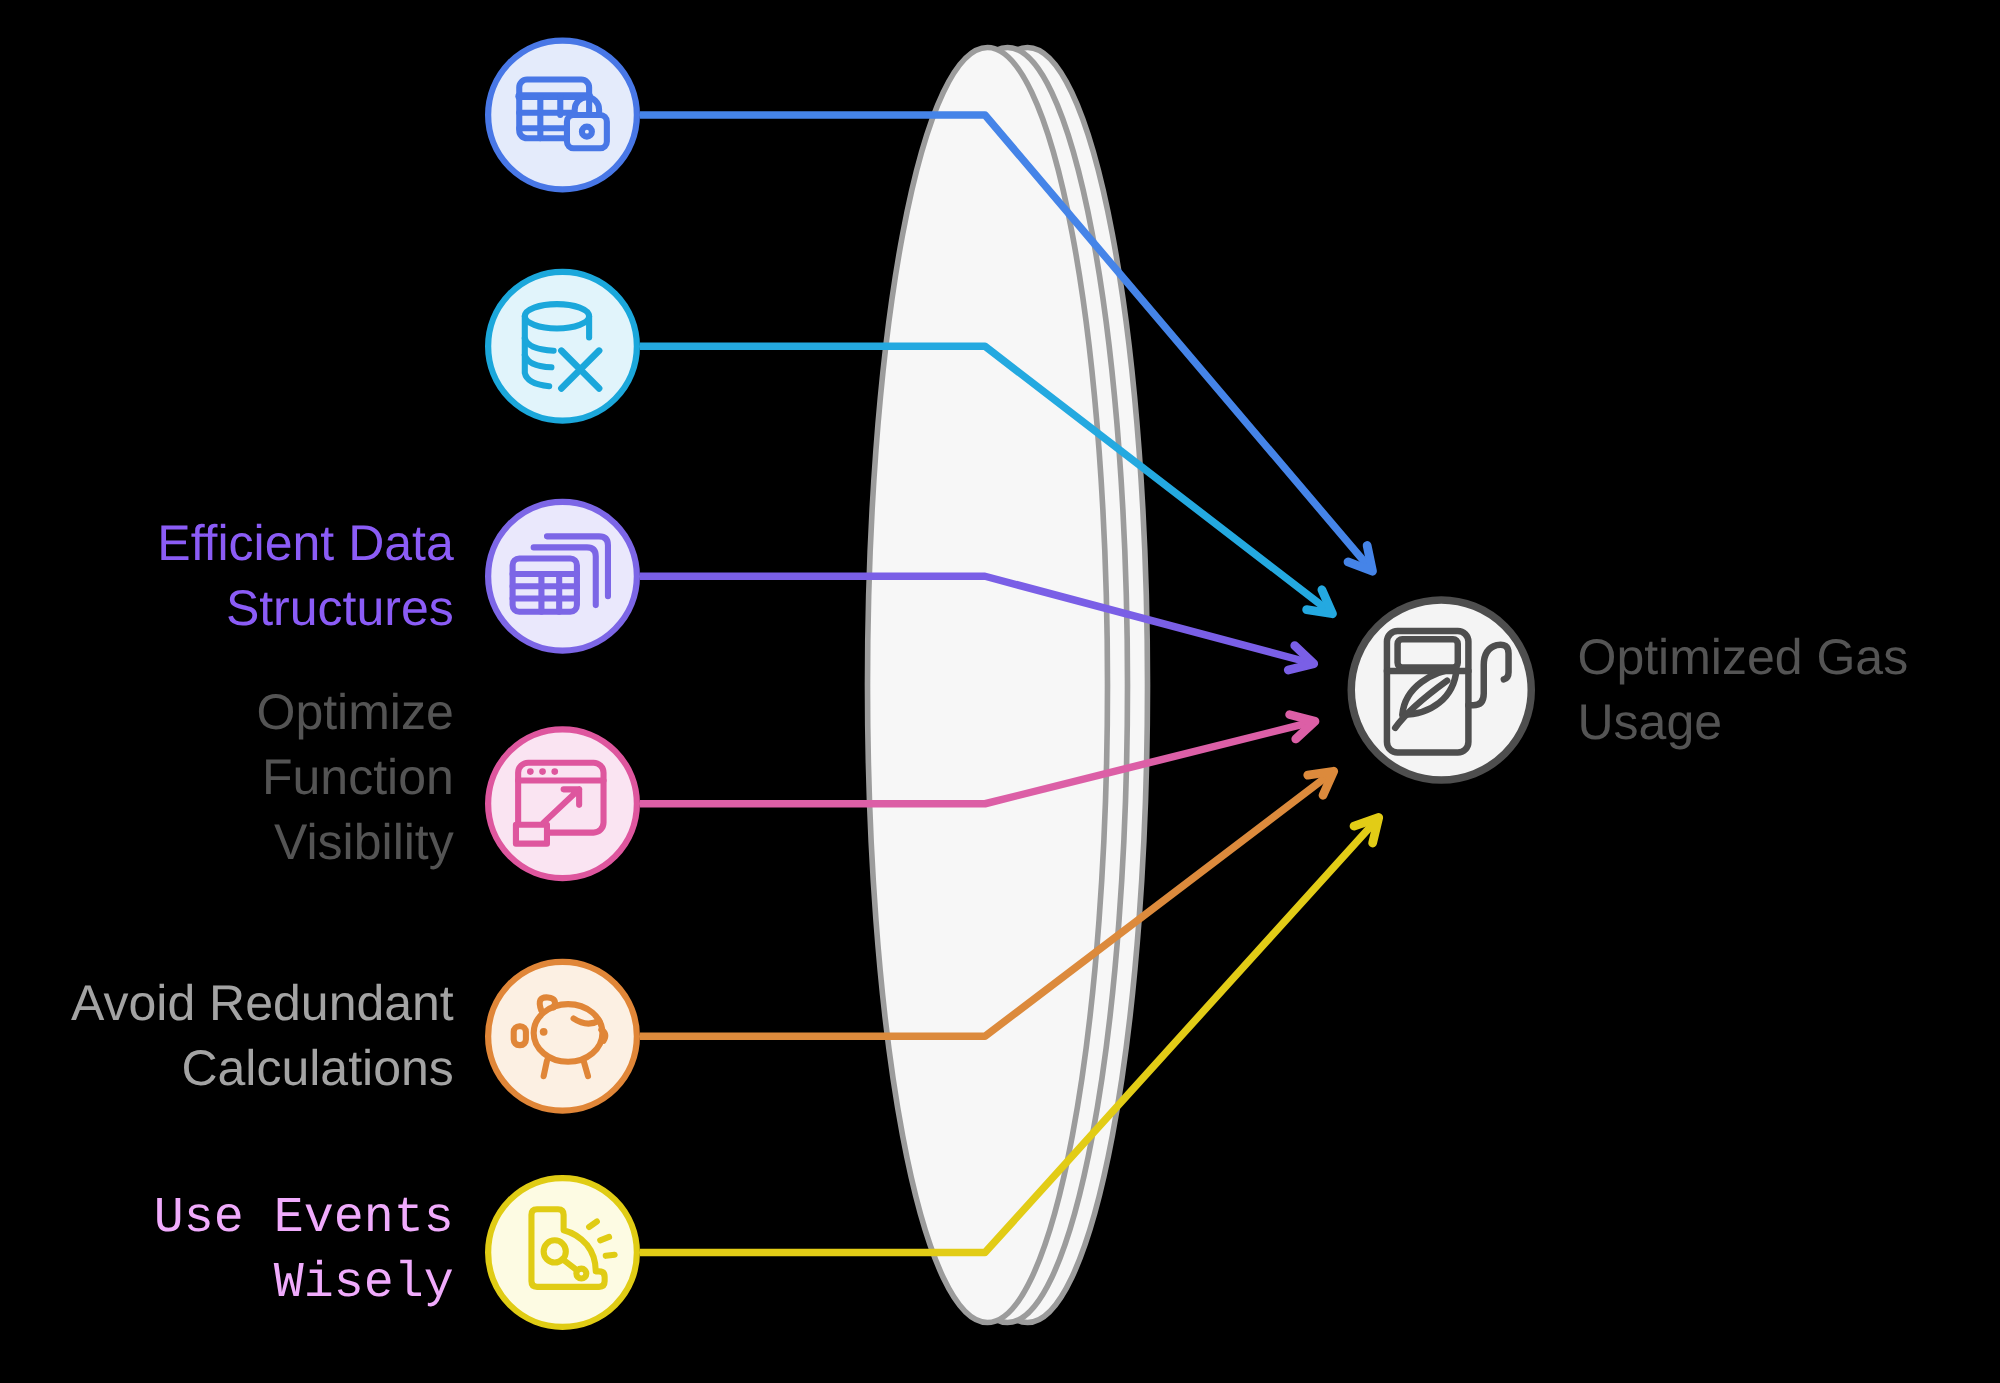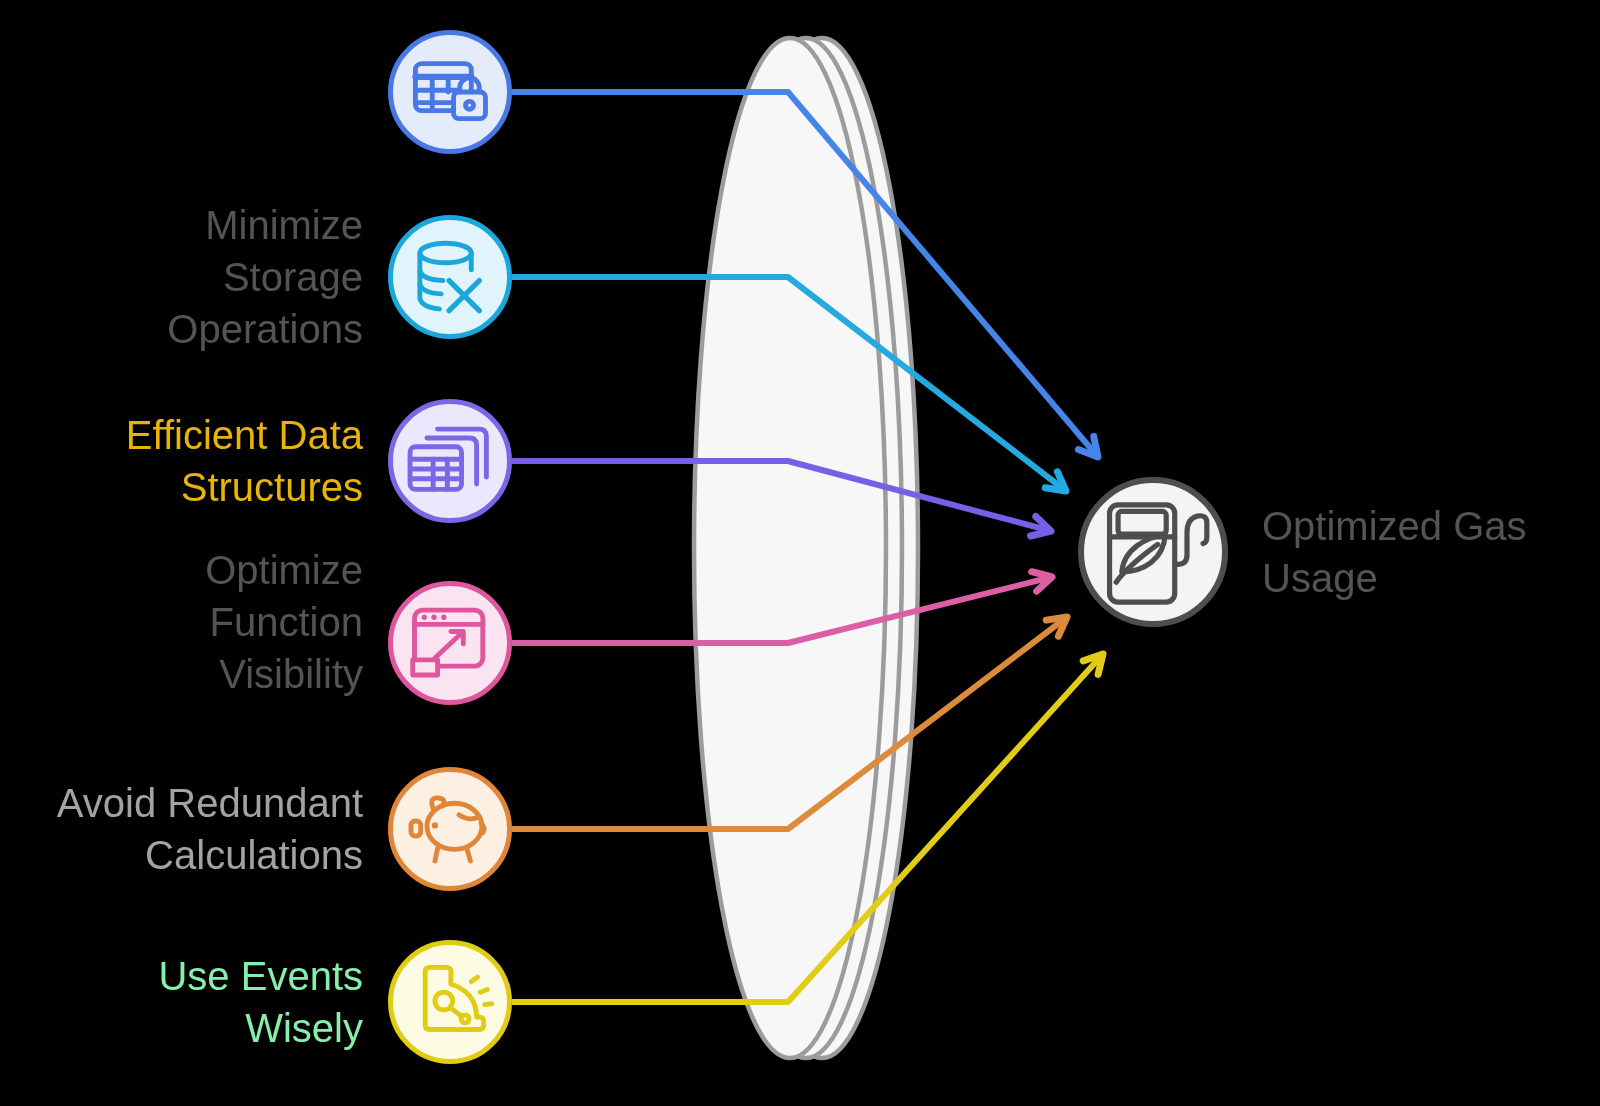--- a/index.html
+++ b/index.html
@@ -48,31 +48,28 @@
         <path d="M 1030.6 536.0 L 1051 531 L 1035.8 516.5" stroke="#7A5FE6" stroke-width="7" fill="none" stroke-linecap="round" stroke-linejoin="round"></path>
         <path d="M 512 643 H 788 L 1052 577" stroke="#DC5FA6" stroke-width="6" fill="none" stroke-linejoin="round"></path>
         <path d="M 1036.6 591.2 L 1052 577 L 1031.7 571.7" stroke="#DC5FA6" stroke-width="7" fill="none" stroke-linecap="round" stroke-linejoin="round"></path>
         <path d="M 512 829 H 788 L 1067 617" stroke="#DC8A3C" stroke-width="6" fill="none" stroke-linejoin="round"></path>
         <path d="M 1058.4 636.2 L 1067 617 L 1046.2 620.1" stroke="#DC8A3C" stroke-width="7" fill="none" stroke-linecap="round" stroke-linejoin="round"></path>
         <path d="M 512 1002 H 788 L 1103 654" stroke="#E2CC16" stroke-width="6" fill="none" stroke-linejoin="round"></path>
         <path d="M 1098.1 674.4 L 1103 654 L 1083.2 660.9" stroke="#E2CC16" stroke-width="7" fill="none" stroke-linecap="round" stroke-linejoin="round"></path>
       </g>
   </svg>
 
-  <div class="source-label" style="color: rgb(84, 84, 84); top: 199px;">Minimize
-Storage
-Operations</div>
-  <div class="source-label" style="color: #eab308; top: 409px;">Efficient Data
+  <div class="source-label" style="color: #8b5cf6; top: 409px;">Efficient Data
 Structures</div>
   <div class="source-label" style="color: rgb(84, 84, 84); top: 544px;">Optimize
 Function
 Visibility</div>
   <div class="source-label" style="color: #a3a3a3; top: 777px;">Avoid Redundant
 Calculations</div>
-  <div class="source-label" style="color: #86efac; top: 950px;">Use Events
+  <div class="source-label" style="color: #f0abfc; top: 950px; font-family: Liberation Mono, monospace;">Use Events
 Wisely</div>
 
   <div class="source-icon-circle" style="top: 30px; border-color: rgb(72, 119, 230); background: rgb(228, 235, 251); color: rgb(72, 119, 230); --bg: #E4EBFB;">
     <svg width="110" height="110" viewBox="-62 -62 124 124" fill="none" stroke="currentColor" stroke-width="5.5" stroke-linecap="round" stroke-linejoin="round">
       <rect x="-39" y="-32" width="63" height="53" rx="7"></rect>
       <path d="M -39 -17 H 24" stroke-width="7"></path>
       <path d="M -39 -2 H 8 M -39 12 H 4"></path>
       <path d="M -20 -17 V 21 M -2 -17 V 0"></path>
       <rect x="4" y="0" width="36" height="30" rx="6" fill="var(--bg)"></rect>
       <path d="M 11 0 v -5 a 11 11 0 0 1 22 0 v 5"></path>

